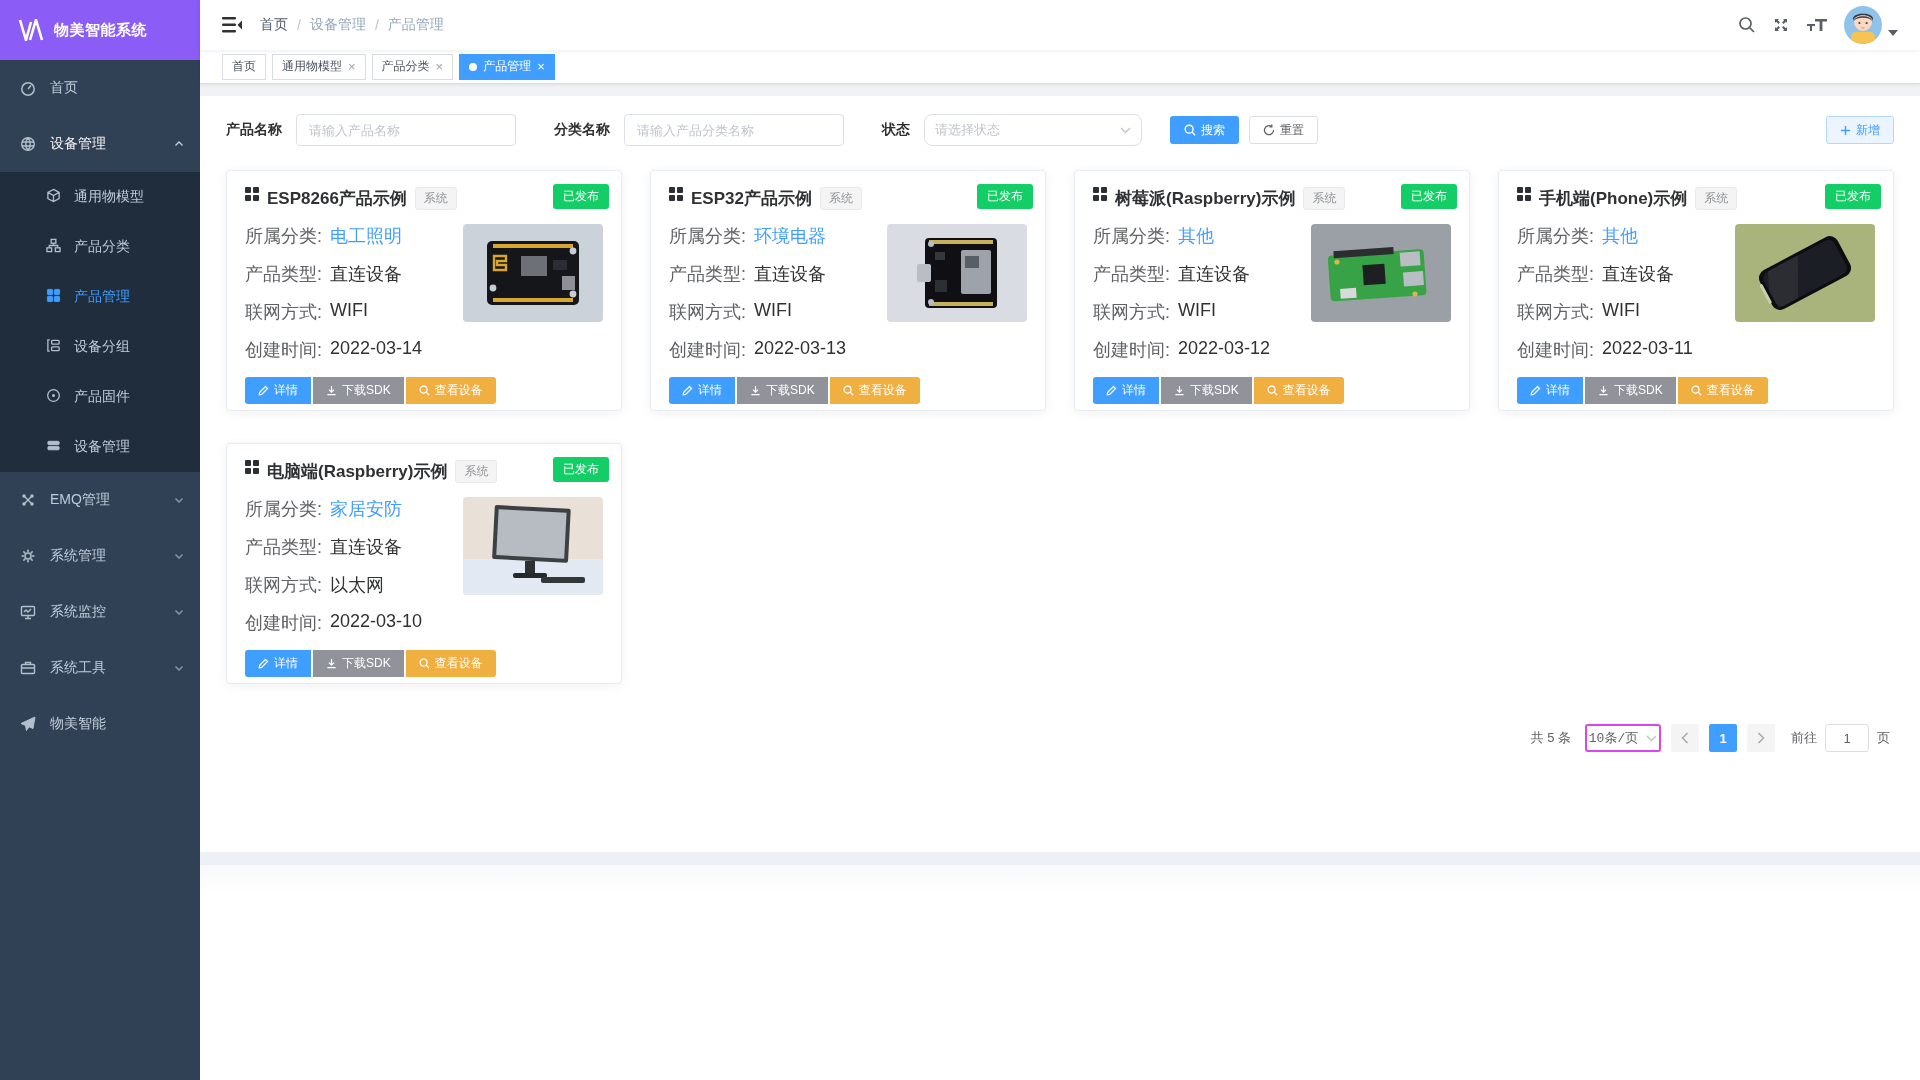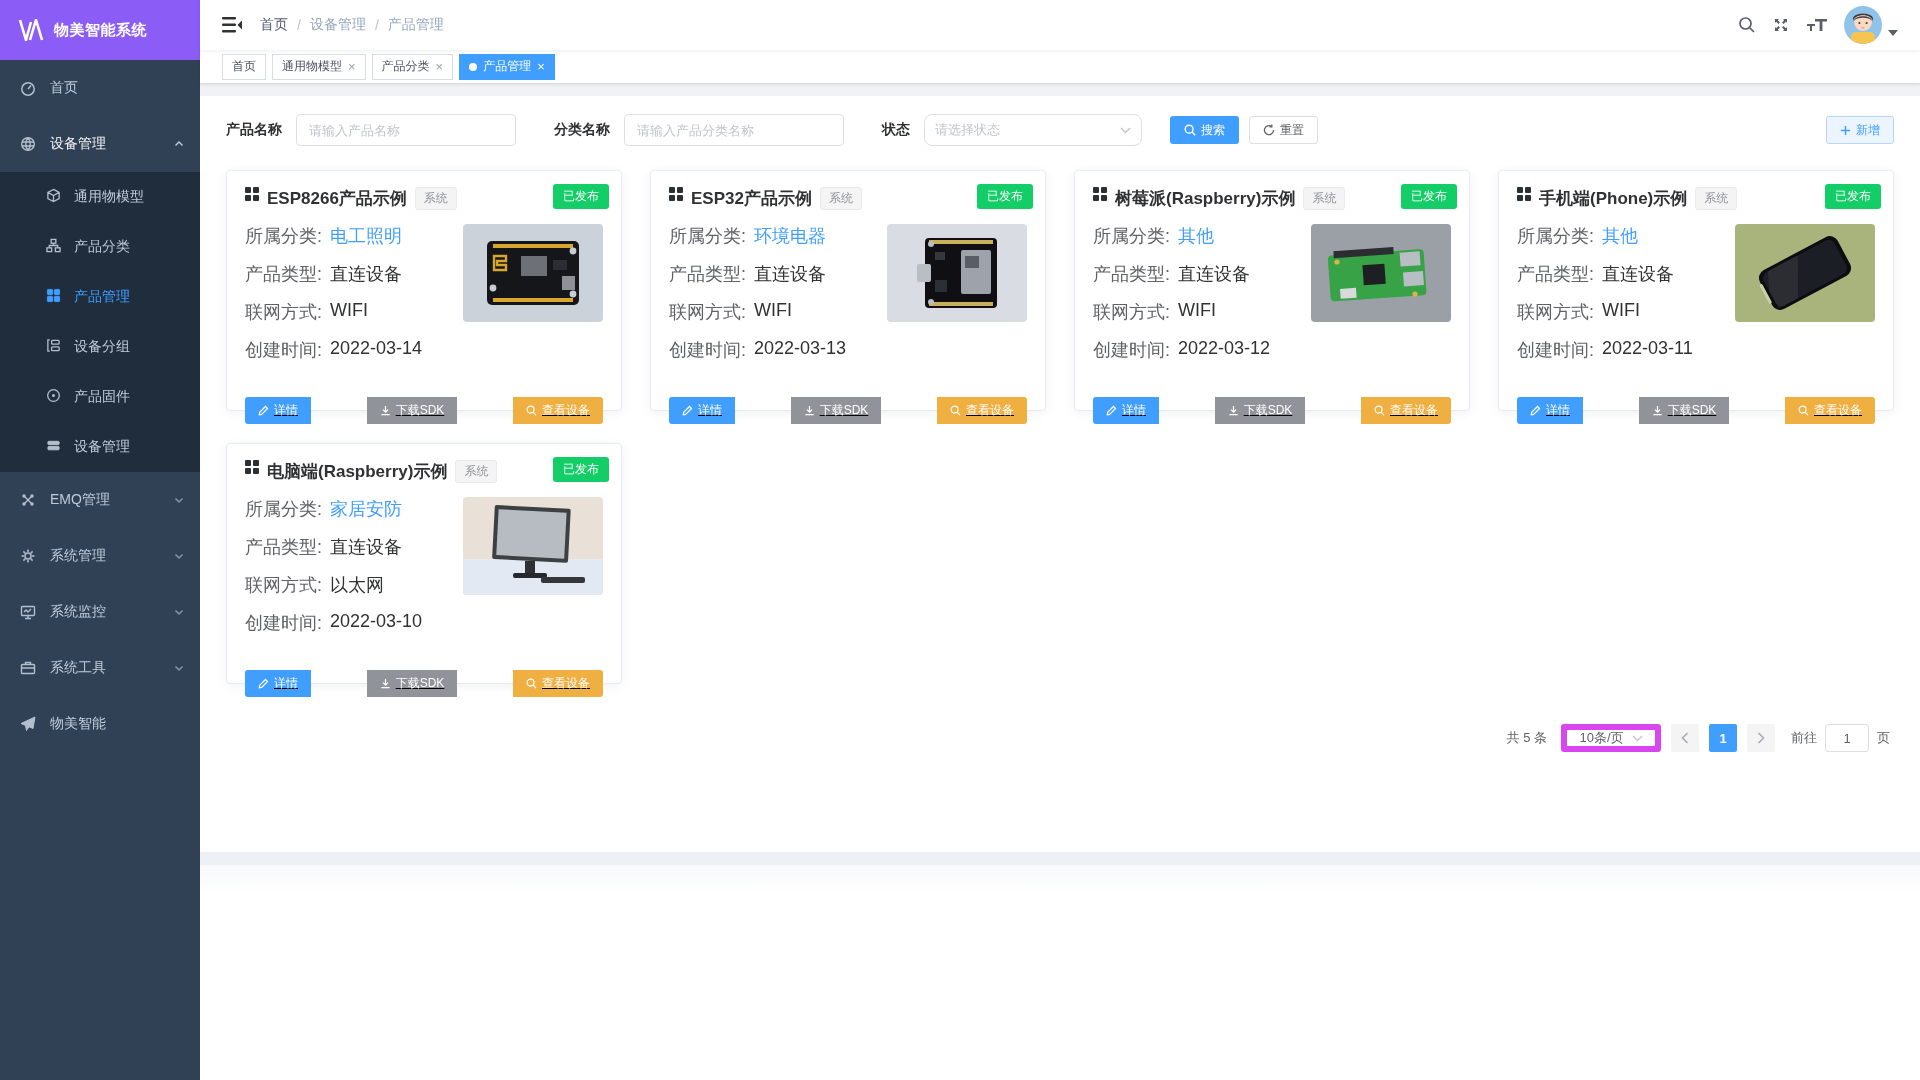--- a/index.html
+++ b/index.html
@@ -79,35 +79,35 @@
              border-radius:3px; padding:2px 8px; }
   .status-badge { position:absolute; top:13px; right:12px; background:#13CE66; color:#fff;
                   font-size:12px; padding:4px 10px; border-radius:3px; }
   .card-body { display:flex; gap:12px; }
   .fields { flex:1; min-width:0; }
   .frow { display:flex; gap:8px; font-size:18px; margin-bottom:14px; }
   .frow .fl { color:#606266; white-space:nowrap; }
   .frow .fv { color:#303133; }
   .frow .fv.link { color:#409EFF; cursor:pointer; }
   .pimg { width:140px; height:98px; border-radius:4px; overflow:hidden; flex:0 0 140px; }
-  .card-actions { display:flex; justify-content:space-between; gap:2px; margin-top:21px;text-decoration:underline; }
+  .card-actions { display:flex; justify-content:flex-start; gap:2px; margin-top:1px; }
   .abtn { height:27px; display:inline-flex; align-items:center; gap:5px; padding:0 13px;
           font-size:12px; color:#fff; cursor:pointer; }
   .abtn.first { border-radius:3px 0 0 3px; }
   .abtn.last { border-radius:0 3px 3px 0; }
   .abtn-info { background:#909399; }
   .abtn-warn { background:#EFAF41; }
   .abtn-primary { background:#409EFF; }
 
   
   .pager { display:flex; align-items:center; justify-content:flex-end; gap:10px;
            padding:40px 30px 0 0; background:#fff; font-size:13px; color:#606266; }
   .pg-total { margin-right:4px; }
-  .pg-size { width:100px; height:28px; border:6px solid #d946ef; border-radius:3px; display:flex;
-             align-items:center; justify-content:center; gap:8px; cursor:pointer; color:#606266; }
+  .pg-size { width:76px; height:28px; border:2px solid #d946ef; border-radius:3px; display:flex;
+             align-items:center; justify-content:center; gap:8px; cursor:pointer; color:#606266;font-family:Liberation Mono, monospace; }
   .pg-btn { width:28px; height:28px; border-radius:2px; background:#f4f4f5; display:flex;
             align-items:center; justify-content:center; cursor:pointer; }
   .pg-cur { width:28px; height:28px; border-radius:2px; background:#409EFF; color:#fff;
             display:flex; align-items:center; justify-content:center; font-weight:bold; cursor:default; }
   .pg-goto { display:flex; align-items:center; gap:8px; margin-left:6px; }
   .pg-input { width:44px; height:28px; border:1px solid #dcdfe6; border-radius:3px; text-align:center;
               font-size:13px; color:#606266; outline:none; font-family:inherit; }
 
   .spacer { height:100px; background:#fff; }
   .bottom-band { height:13px; background:#edf0f4; }

